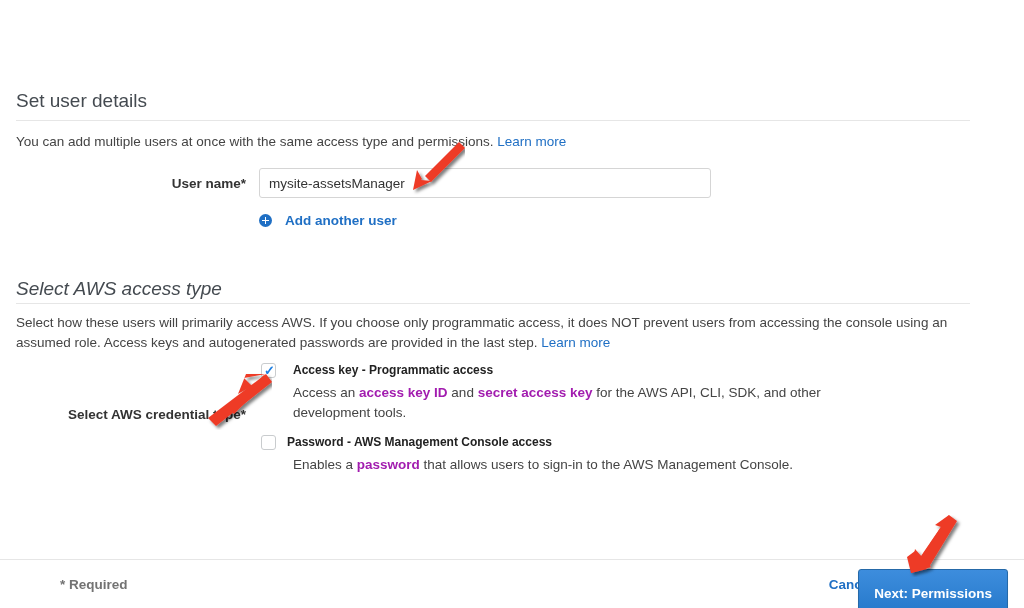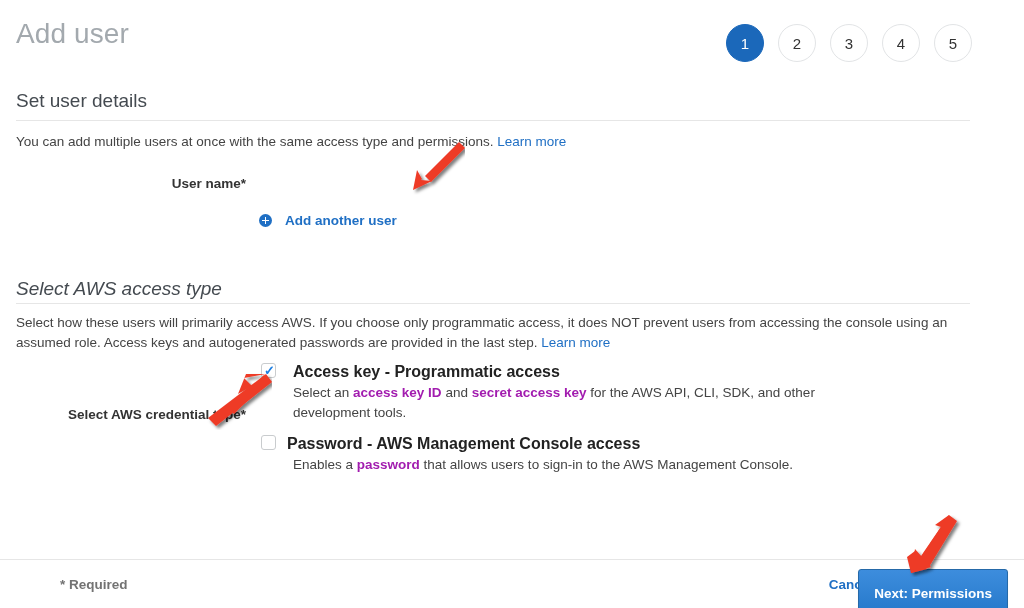--- a/index.html
+++ b/index.html
@@ -173,21 +173,21 @@
     left: 2px;
     top: -2px;
     font-size: 13px;
     color: #1f7fe0;
     line-height: 17px;
     font-weight: bold;
   }
   .cb-title {
     position: absolute;
     font-weight: bold;
-    font-size: 16px;
+    font-size: 12px;
     color: #222222;
     white-space: nowrap;
   }
   .cb-desc {
     position: absolute;
     font-size: 13.5px;
     color: #444444;
     line-height: 20px;
   }
   .cb-desc b { color: #a21caf; }
@@ -245,50 +245,31 @@
   .arrow {
     position: absolute;
     pointer-events: none;
   }
 </style>
 </head>
 <body>
 
 <div id="page">
 
-  <div class="header-row">
-    <div class="page-title">Add user</div>
-    <div class="steps">
-      <div class="step active">
-          <span>1</span>
-        </div>
-      <div class="step">
-          <span>2</span>
-        </div>
-      <div class="step">
-          <span>3</span>
-        </div>
-      <div class="step">
-          <span>4</span>
-        </div>
-      <div class="step">
-          <span>5</span>
-        </div>
-    </div>
-  </div>
 
   <div class="section-heading" style="top:90px;">Set user details</div>
   <div class="hr" style="top:120px;"></div>
 
   <div class="body-text" style="top:132px;">
     <span>You can add multiple users at once with the same access type and permissions.</span>
     <a class="link">Learn more</a>
   </div>
 
   <div class="field-label" style="left:86px; top:176px; width:160px;">User name*</div>
+  <input class="text-input" style="left: 259px; top: 168px; width: 452px;" value="mysite-assetsManager">
 
   <div class="add-another" style="left:259px; top:213px;gap:13px;">
     <span class="plus-circle"></span>
     <span>Add another user</span>
   </div>
 
   <div class="section-heading" style="top:278px;font-style:italic;">Select AWS access type</div>
   <div class="hr" style="top:303px;"></div>
 
   <div class="body-text" style="top:313px; width:960px;">
@@ -298,21 +279,21 @@
   </div>
 
   <div class="field-label" style="left:56px; top:365px; width:190px;margin-top:42px;">Select AWS credential type*</div>
 
   <div class="cb-row">
     <div class="cbox" style="left:261px; top:363px;">
       <span class="tick">✓</span>
     </div>
     <div class="cb-title" style="left:293px; top:363px;">Access key - Programmatic access</div>
     <div class="cb-desc" style="left:293px; top:383px; width:560px;">
-      <span>Select an </span><b>access key ID</b><span> and </span><b>secret access key</b><span> for the AWS API, CLI, SDK, and other development tools.</span>
+      <span>Access an </span><b>access key ID</b><span> and </span><b>secret access key</b><span> for the AWS API, CLI, SDK, and other development tools.</span>
     </div>
   </div>
 
   <div class="cb-row">
     <div class="cbox" style="left:261px; top:435px;"></div>
     <div class="cb-title" style="left:287px; top:435px;">Password - AWS Management Console access</div>
     <div class="cb-desc" style="left:293px; top:455px; width:600px;">
       <span>Enables a </span><b>password</b><span> that allows users to sign-in to the AWS Management Console.</span>
     </div>
   </div>

